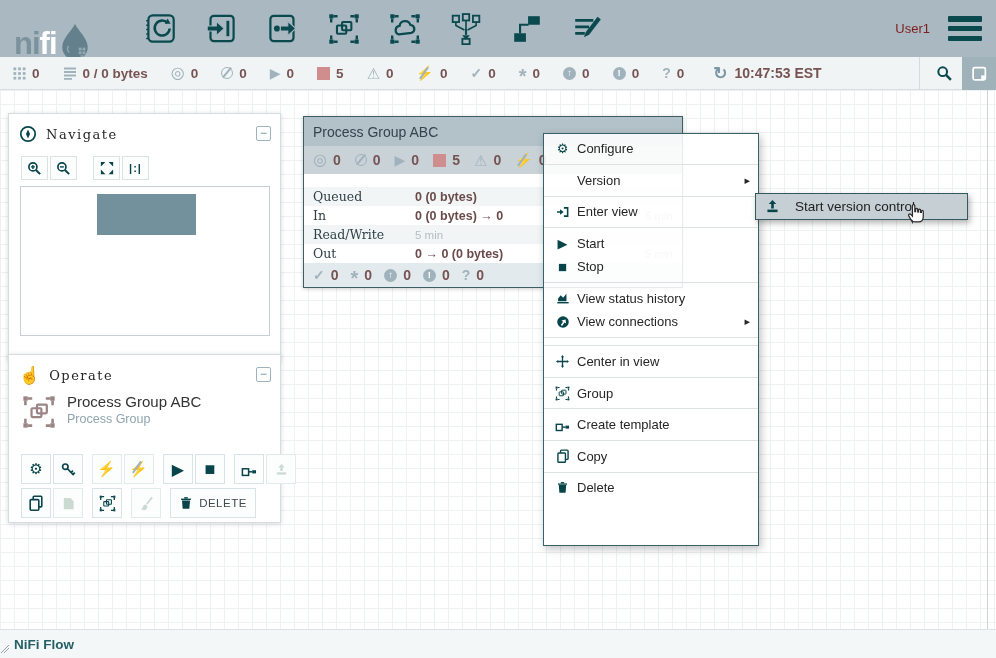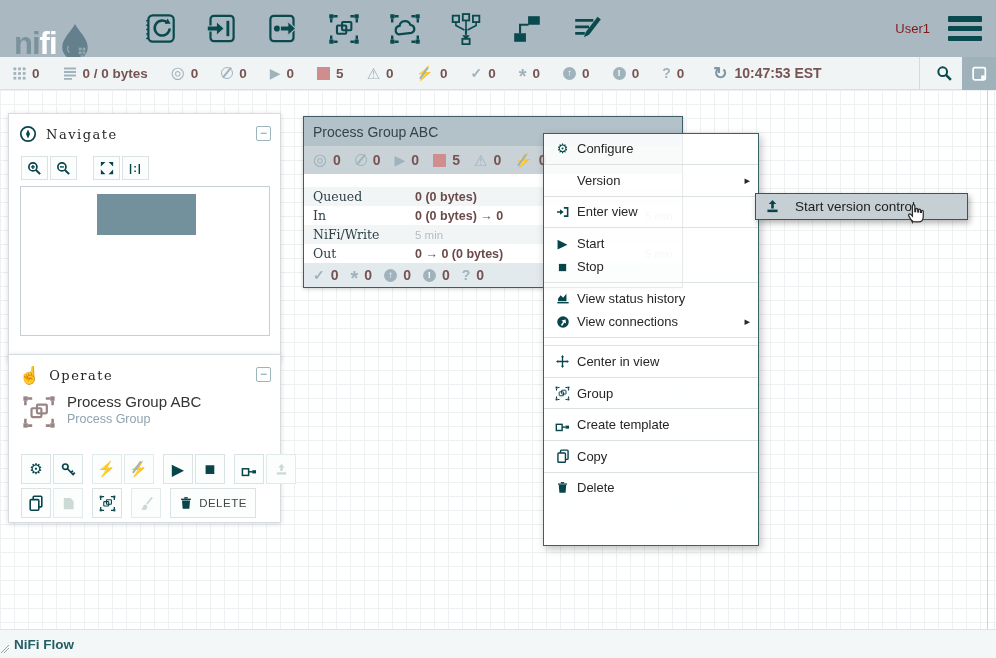--- a/index.html
+++ b/index.html
@@ -465,21 +465,21 @@
         <span class="pg-row-label">Queued</span>
         <span class="pg-row-value">0 (0 bytes)</span>
         <span class="pg-row-window"></span>
       </div>
       <div class="pg-row">
         <span class="pg-row-label">In</span>
         <span class="pg-row-value">0 (0 bytes) → 0</span>
         <span class="pg-row-window">5 min</span>
       </div>
       <div class="pg-row alt">
-        <span class="pg-row-label">NiFi/Write</span>
+        <span class="pg-row-label">Read/Write</span>
         <span class="pg-row-window">5 min</span>
       </div>
       <div class="pg-row">
         <span class="pg-row-label">Out</span>
         <span class="pg-row-value">0 → 0 (0 bytes)</span>
         <span class="pg-row-window">5 min</span>
       </div>
       <div class="pg-versionbar">
         <div class="stat">
           <span class="sicon" style="font-weight:bold">✓</span>

